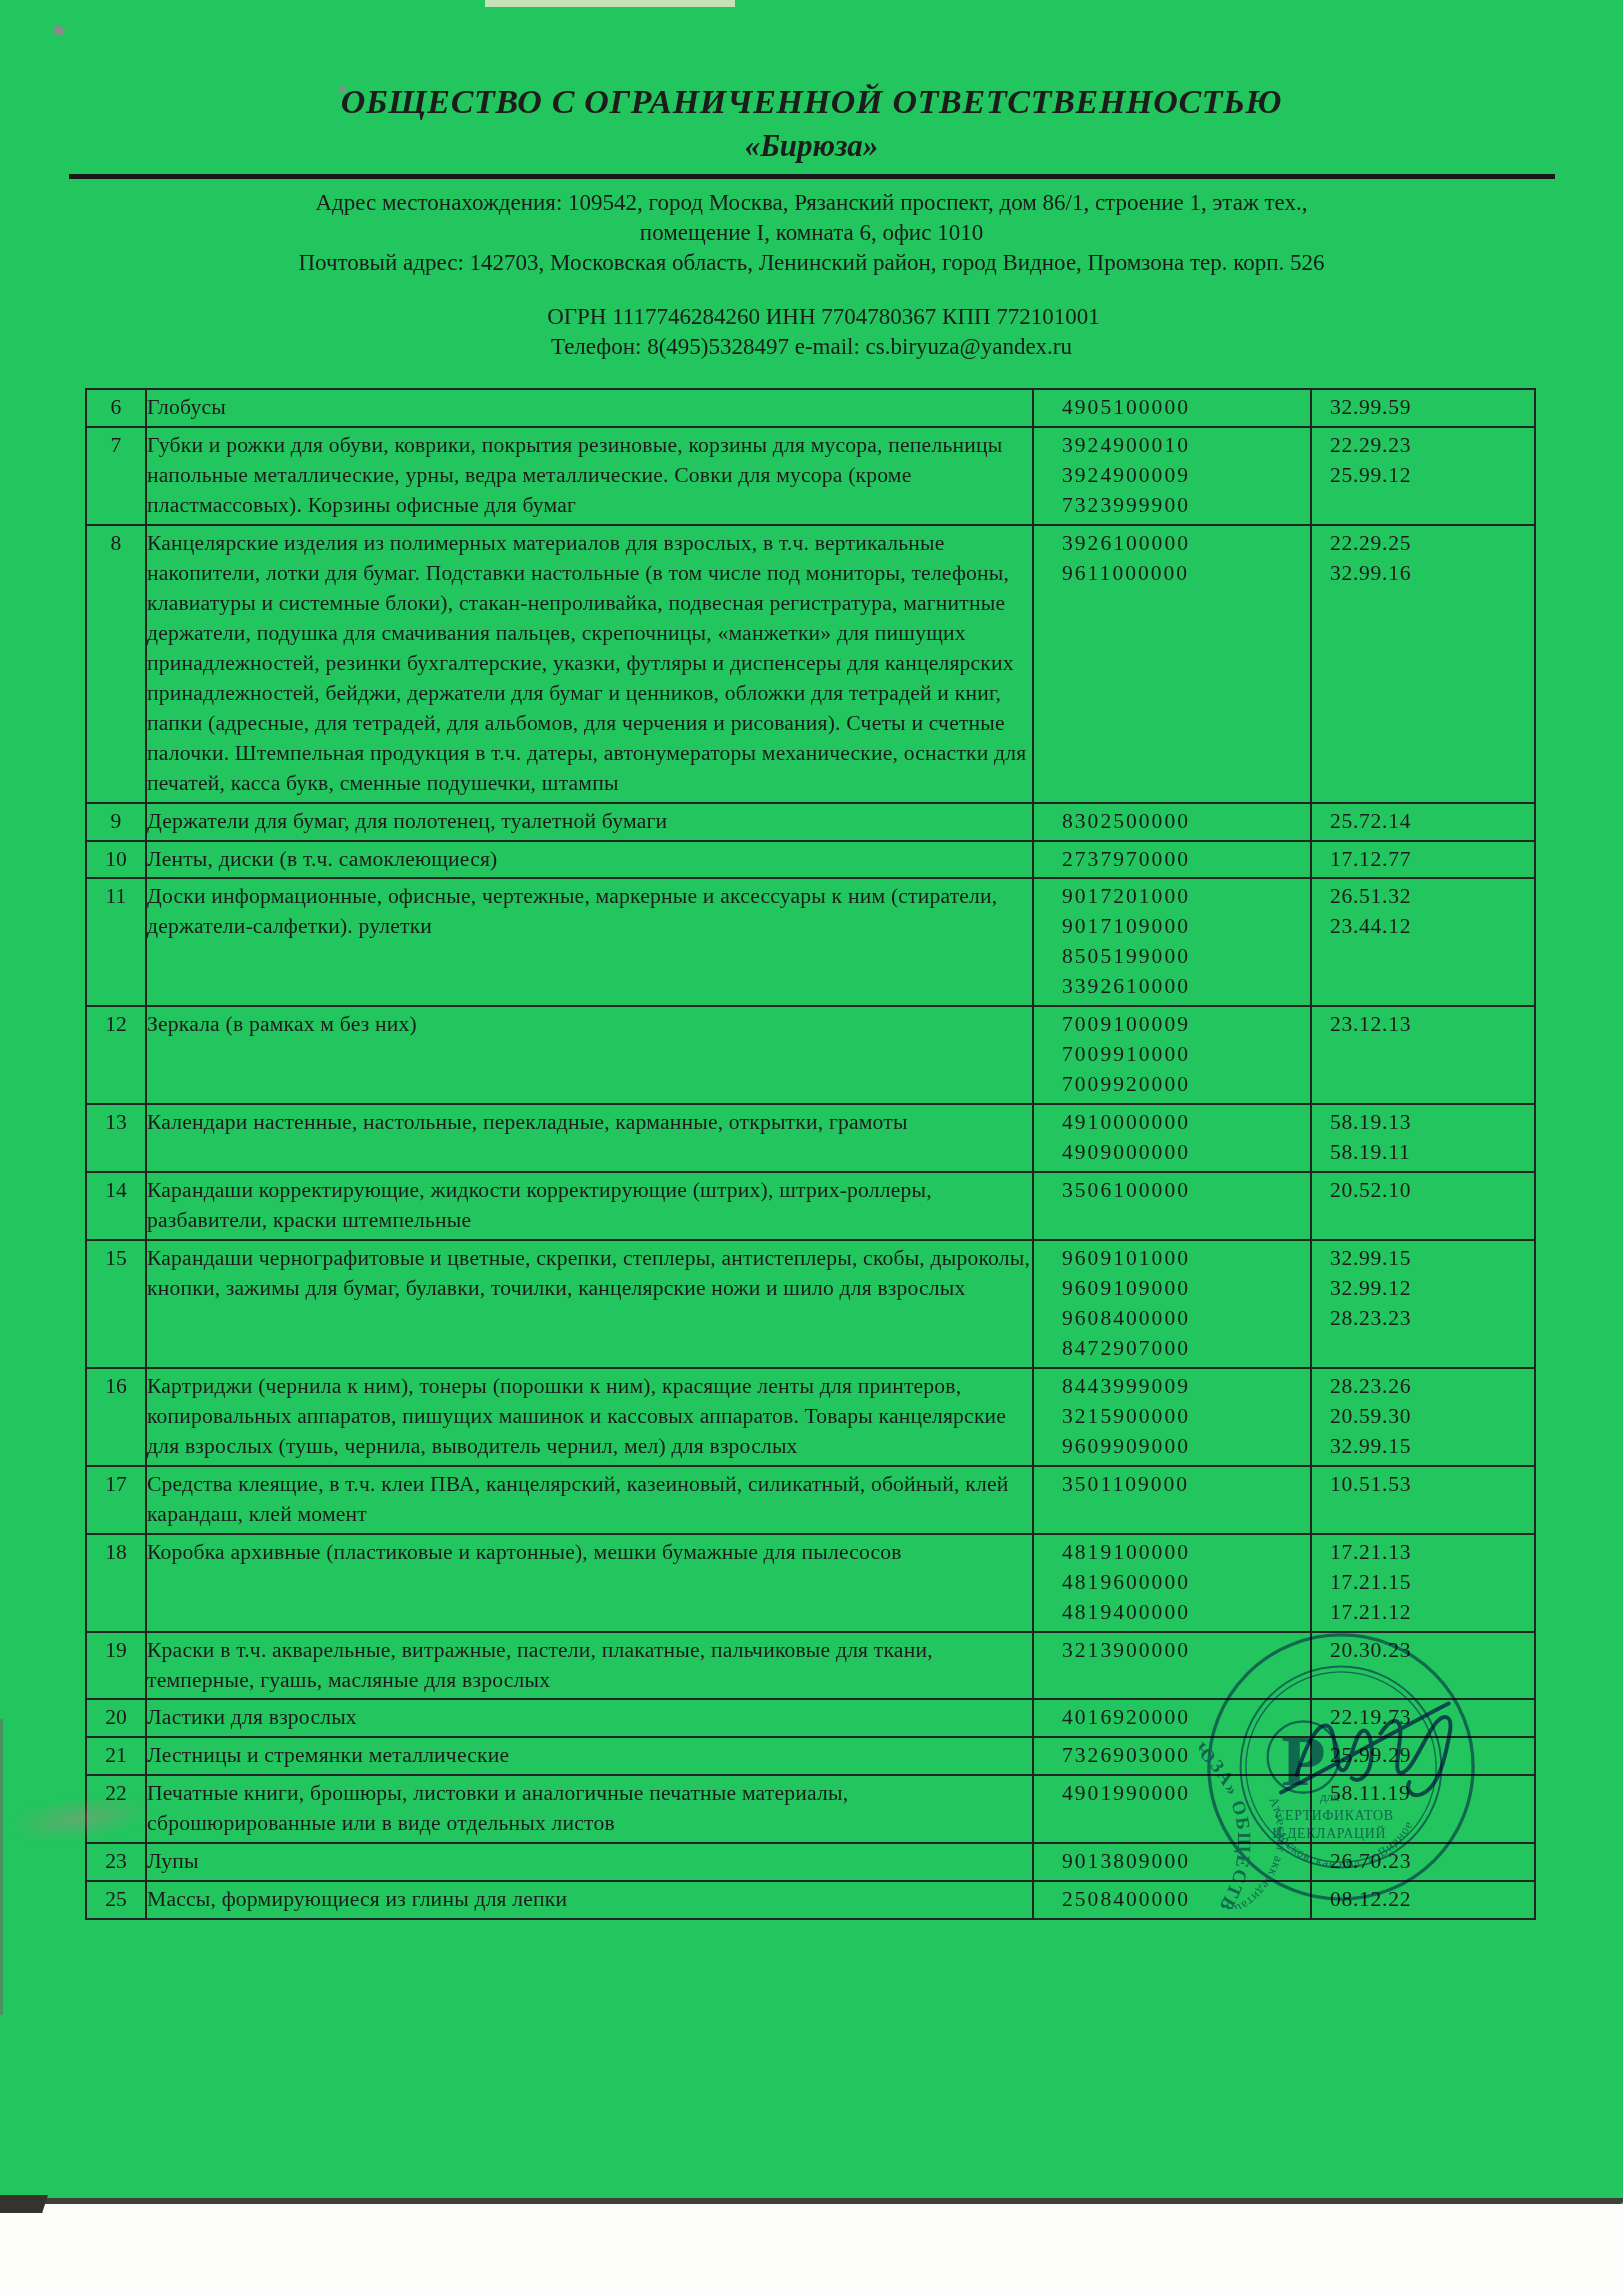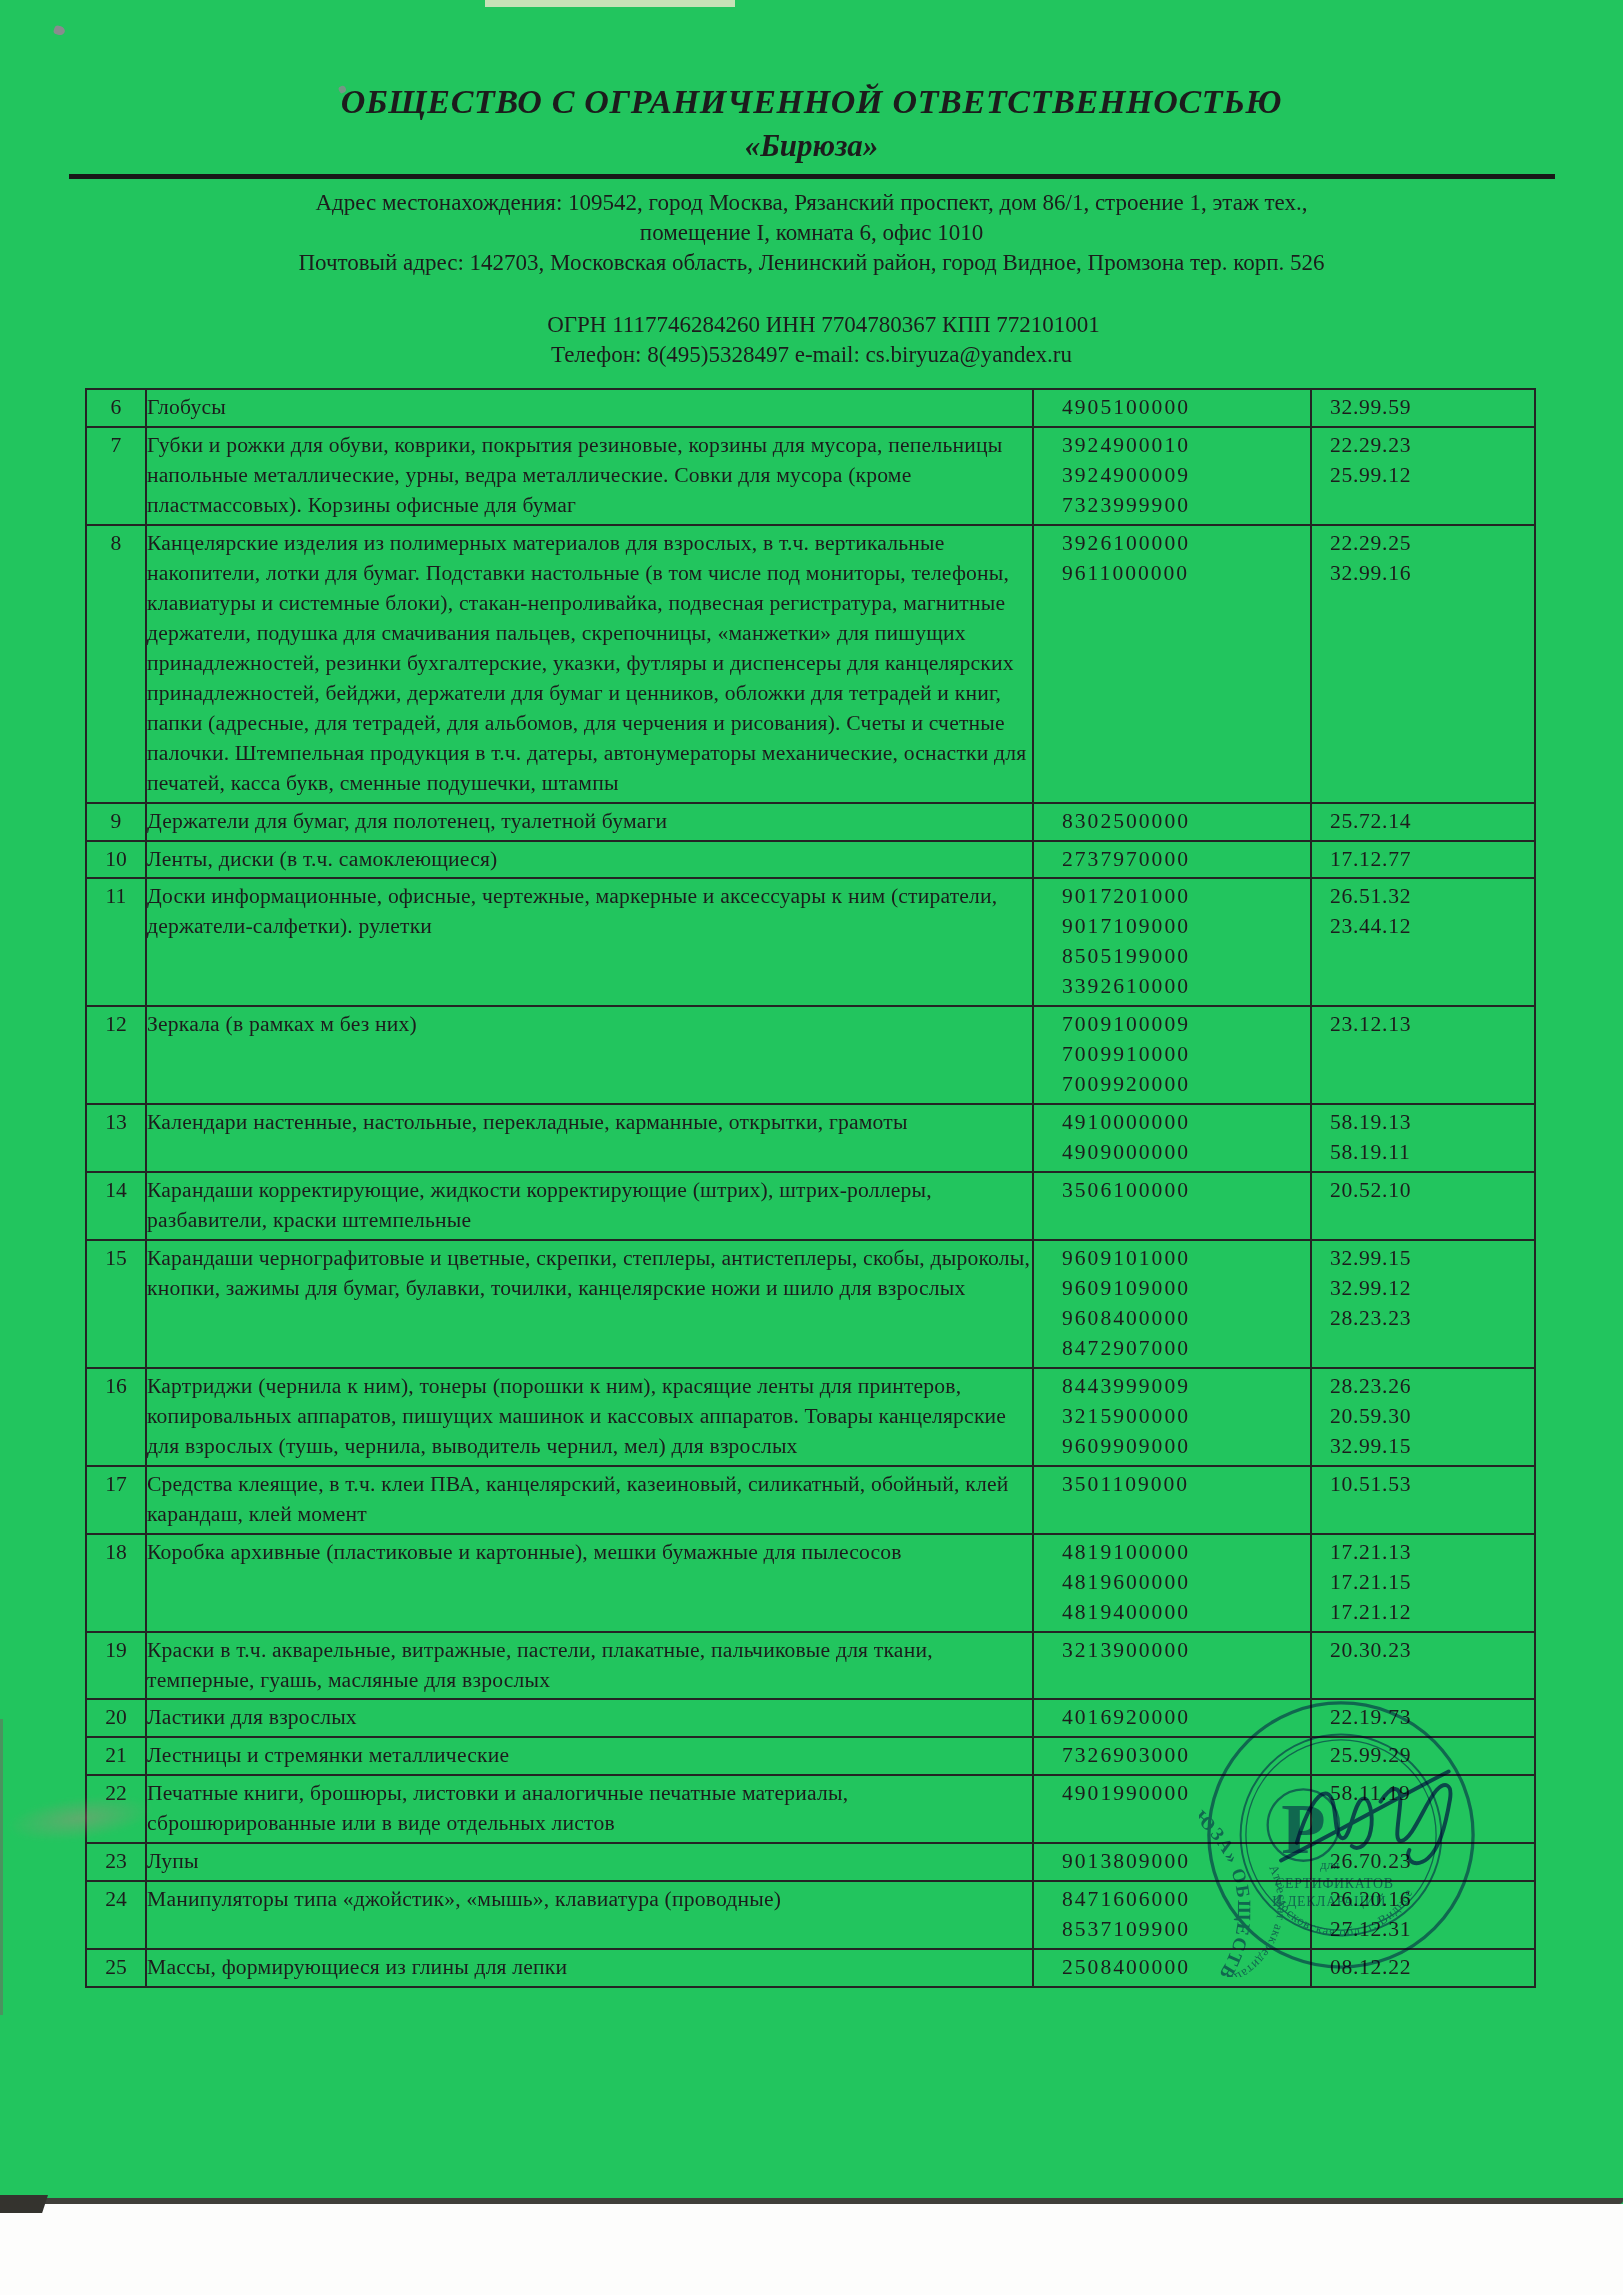--- a/index.html
+++ b/index.html
@@ -8,21 +8,21 @@
     background:#22c55e;overflow:hidden;
     font-family:"Liberation Serif", serif;color:#1c1c1c;
   }
   
   .letterhead{position:absolute;top:0;left:0;width:100%;text-align:center;}
   .company-line1{margin:84px 0 0 0;font-size:34px;line-height:1.05;font-weight:bold;font-style:italic;letter-spacing:0.7px;}
   .company-line2{margin:10.5px 0 0 0;font-size:31px;line-height:1.0;font-weight:bold;font-style:italic;}
   .header-rule{margin:13px auto 0 auto;width:1486px;height:4.6px;background:#181818;}
   .addr{margin:0;font-size:23px;line-height:30px;}
   .addr-first{margin-top:9.2px;}
-  .reg-line{margin-top:32px;padding-left:24px;}
+  .reg-line{margin-top:24px;padding-left:24px;}
   
   .table-wrap{position:absolute;top:388px;left:85px;width:1449px;}
   table.codes{border-collapse:collapse;width:100%;table-layout:fixed;}
   table.codes td{
     border:2px solid #242424;border-top-width:2.6px;border-bottom-width:2.6px;
     vertical-align:top;font-size:21.6px;line-height:30px;padding:2px 0 3.9px 0;
   }
   td.cell-num{text-align:center;}
   td.cell-desc{padding:2px 38px 3.9px 13px;letter-spacing:0.2px;}
   td.cell-code div{padding-left:28px;letter-spacing:2px;white-space:nowrap;}
@@ -277,32 +277,20 @@
             </td>
           </tr>
           <tr>
             <td class="cell-num">23</td>
             <td class="cell-desc">Лупы</td>
             <td class="cell-code">
               <div>9013809000</div>
             </td>
             <td class="cell-okpd">
               <div>26.70.23</div>
-            </td>
-          </tr>
-          <tr>
-            <td class="cell-num">24</td>
-            <td class="cell-desc">Манипуляторы типа «джойстик», «мышь», клавиатура (проводные)</td>
-            <td class="cell-code">
-              <div>8471606000</div>
-              <div>8537109900</div>
-            </td>
-            <td class="cell-okpd">
-              <div>26.20.16</div>
-              <div>27.12.31</div>
             </td>
           </tr>
           <tr>
             <td class="cell-num">25</td>
             <td class="cell-desc">Массы, формирующиеся из глины для лепки</td>
             <td class="cell-code">
               <div>2508400000</div>
             </td>
             <td class="cell-okpd">
               <div>08.12.22</div>

